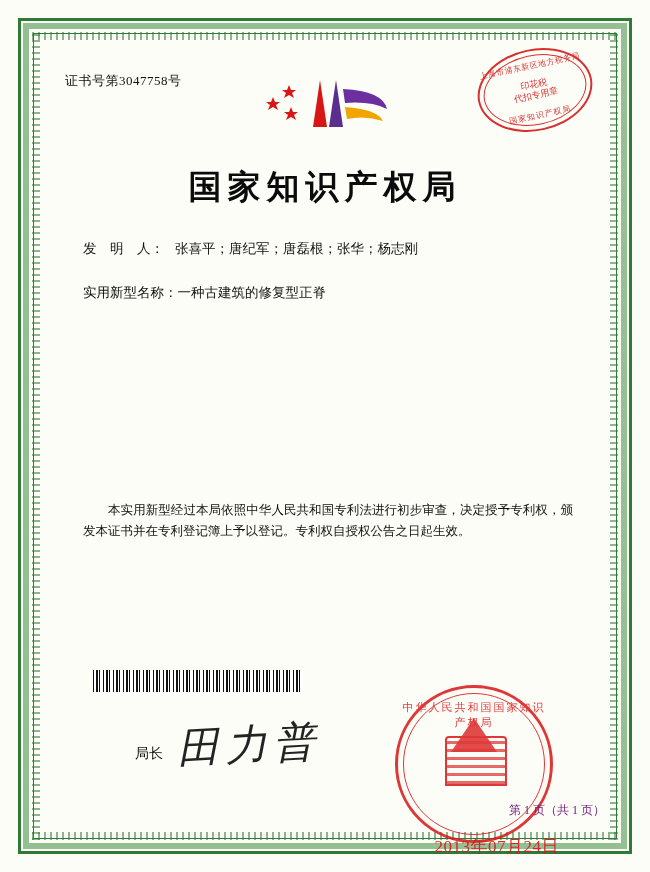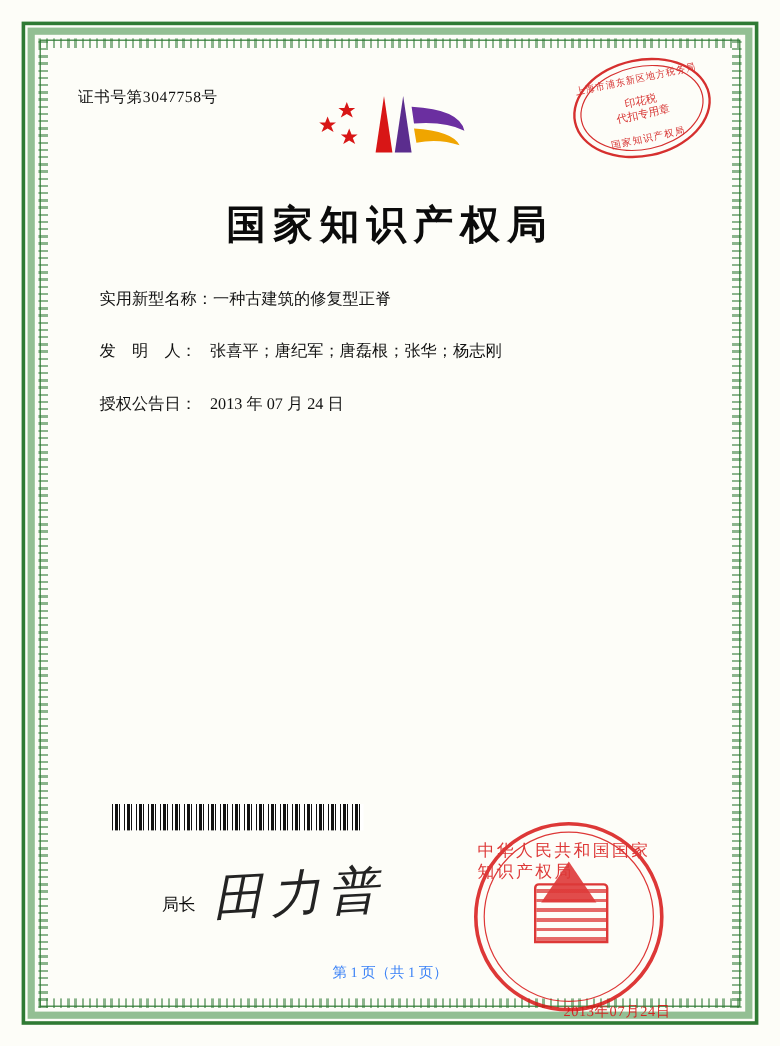--- a/index.html
+++ b/index.html
@@ -262,42 +262,42 @@
     border: 2px solid #d81616;
     border-radius: 4px 4px 0 0;
     background:
       repeating-linear-gradient(0deg, rgba(216,22,22,.75) 0 3px, rgba(255,255,255,0) 3px 8px);
   }
   .seal-arc-top {
     position: absolute;
     left: 0;
     top: 12px;
     width: 100%;
-    text-align: left;
-    font-size: 14px;
+    text-align: center;
+    font-size: 11px;
     letter-spacing: 2px;
   }
   .seal-date {
     position: absolute;
     right: 46px;
     top: 790px;
-    font-size: 12px;
+    font-size: 17px;
     color: #d81616;
     letter-spacing: .5px;
     opacity: .9;
   }
 
   .footer {
     position: absolute;
     left: 0;
     right: 0;
     bottom: 8px;
-    text-align: center;
+    text-align: right;
     font-size: 12px;
-    color: #3b82f6;
+    color: #701a75;
   }
 </style>
 </head>
 <body>
 
 <div class="page">
 
   <div class="border-outer"></div>
   <div class="border-pattern"></div>
   <div class="border-mid"></div>
@@ -326,31 +326,29 @@
       <polygon points="48,52 55,5 62,52" fill="#d81616"></polygon>
       <polygon points="64,52 71,5 78,52" fill="#5b2d8e"></polygon>
       <path d="M78 14 Q118 16 122 34 Q106 26 80 28 Z" fill="#6b2fa0"></path>
       <path d="M80 32 Q112 34 118 46 Q100 40 82 44 Z" fill="#f0a500"></path>
     </svg>
 
     <div class="title">国家知识产权局</div>
 
     <div class="fields">
       <div class="field-row">
-        <span class="field-label">实用新型名称：</span><span class="field-value">一种古建筑的修复型正脊</span>
-      </div>
-      <div class="field-row">
         <span class="field-label">发　明　人：</span><span class="field-value">张喜平；唐纪军；唐磊根；张华；杨志刚</span>
       </div>
       <div class="field-row">
-        <span class="field-label">授权公告日：</span><span class="field-value">2013 年 07 月 24 日</span>
+        <span class="field-label">实用新型名称：</span><span class="field-value">一种古建筑的修复型正脊</span>
       </div>
     </div>
 
     <div class="body-text">
+      <p>本实用新型经过本局依照中华人民共和国专利法进行初步审查，决定授予专利权，颁发本证书并在专利登记簿上予以登记。专利权自授权公告之日起生效。</p>
     </div>
 
     <div class="barcode"></div>
 
     <div class="sign-label">局长</div>
     <div class="signature">田力普</div>
 
     <div class="seal">
       <div class="ring2"></div>
       <div class="star"></div>

